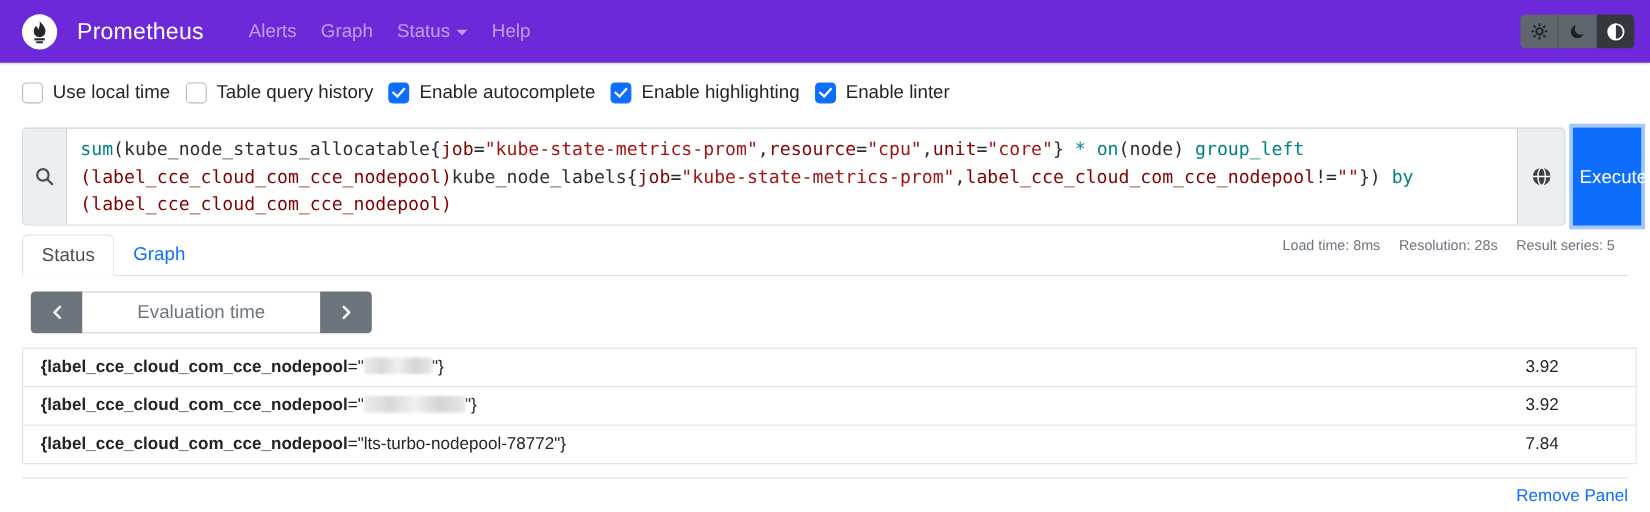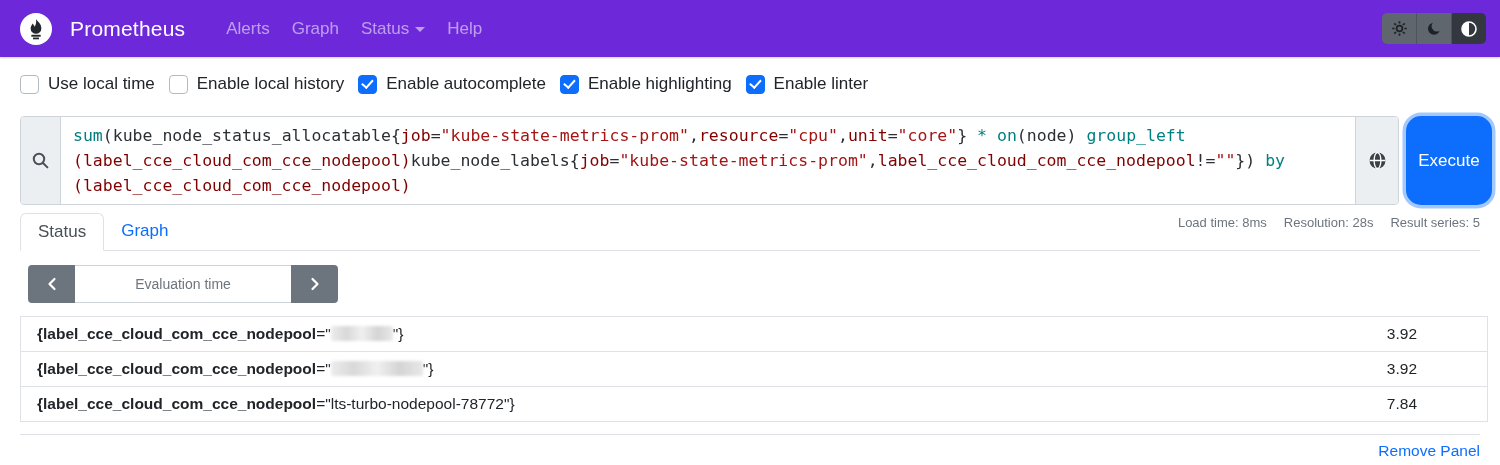--- a/index.html
+++ b/index.html
@@ -37,39 +37,39 @@
     align-items:center;justify-content:center;}
   .query-text{flex:1;background:#fff;padding:6px 12px;font-family:"DejaVu Sans Mono",monospace;
     font-size:16.5px;line-height:25px;white-space:nowrap;overflow:hidden;cursor:text;}
   .tok-k{color:#008080;}
   .tok-l{color:#800000;}
   .tok-s{color:#a31515;}
   .tok-p{color:#2b2f33;}
   .tok-m{color:#2b2f33;margin-top:31px;}
   .query-globe{width:42px;background:#eceff1;border-left:1px solid #ced4da;display:flex;
     align-items:center;justify-content:center;cursor:pointer;}
-  .execute-btn{width:86px;margin-left:7px;background:#0d6efd;color:#fff;font-size:17px;
-    border:none;border-radius:15px;cursor:pointer;box-shadow:0 0 0 3.5px rgba(13,110,253,.38);
+  .execute-btn{width:62px;margin-left:7px;background:#0d6efd;color:#fff;font-size:17px;
+    border:none;border-radius:0;cursor:pointer;box-shadow:0 0 0 3.5px rgba(13,110,253,.38);
     font-family:"Liberation Sans",sans-serif;}
   
   .meta-band{position:relative;margin:8px 20px 0 20px;}
-  .stats{position:absolute;right:0;top:2px;display:flex;gap:17px;font-size:13px;color:#6c757d;}
+  .stats{position:absolute;right:12px;top:2px;display:flex;gap:17px;font-size:13px;color:#6c757d;}
   .tabs{display:flex;border-bottom:1px solid #dee2e6;margin-top:2px;}
   .tab{padding:8px 17px;font-size:17px;cursor:pointer;}
   .tab.active{color:#495057;background:#fff;border:1px solid #dee2e6;border-bottom:1px solid #fff;
     border-radius:6px 6px 0 0;margin-bottom:-1px;}
   .tab.inactive{color:#0d6efd;}
   
   .stepper{display:flex;margin:14px 0 0 28px;height:38px;}
   .step-btn{width:47px;background:#6c757d;border:none;display:flex;align-items:center;
     justify-content:center;cursor:pointer;}
   .step-btn.left{border-radius:4px 0 0 4px;}
   .step-btn.right{border-radius:0 4px 4px 0;}
   .step-input{width:212px;border:1px solid #ced4da;border-left:none;border-right:none;
-    text-align:center;font-size:14px;color:#6c757d;font-family:"Liberation Sans",sans-serif;}
+    text-align:center;font-size:17px;color:#6c757d;font-family:"Liberation Sans",sans-serif;}
   .step-input::placeholder{color:#6c757d;opacity:1;}
   
   .results-table{margin:13px 12px 0 20px;border:1px solid #dee2e6;}
   .result-row{display:flex;align-items:center;justify-content:space-between;height:34px;
     padding:0 0 0 16px;border-bottom:1px solid #dee2e6;font-size:15.5px;}
   .result-row:last-child{border-bottom:none;}
   .series b{font-weight:bold;color:#212529;}
   .series{color:#212529;}
   .blur-box{display:inline-block;height:15px;border-radius:2px;vertical-align:-2px;
     background:linear-gradient(90deg,#ececec 0%,#d8d8d8 25%,#f0f0f0 50%,#d4d4d4 75%,#e8e8e8 100%);
@@ -130,21 +130,21 @@
   </div>
 </div>
 
 <div class="options-row">
   <label class="opt">
     <span class="checkbox"></span>
     <span class="opt-label">Use local time</span>
   </label>
   <label class="opt">
     <span class="checkbox"></span>
-    <span class="opt-label">Enable local history</span>
+    <span class="opt-label">Table query history</span>
   </label>
   <label class="opt">
     <span class="checkbox checked"></span>
     <span class="opt-label">Enable autocomplete</span>
   </label>
   <label class="opt">
     <span class="checkbox checked"></span>
     <span class="opt-label">Enable highlighting</span>
   </label>
   <label class="opt">

